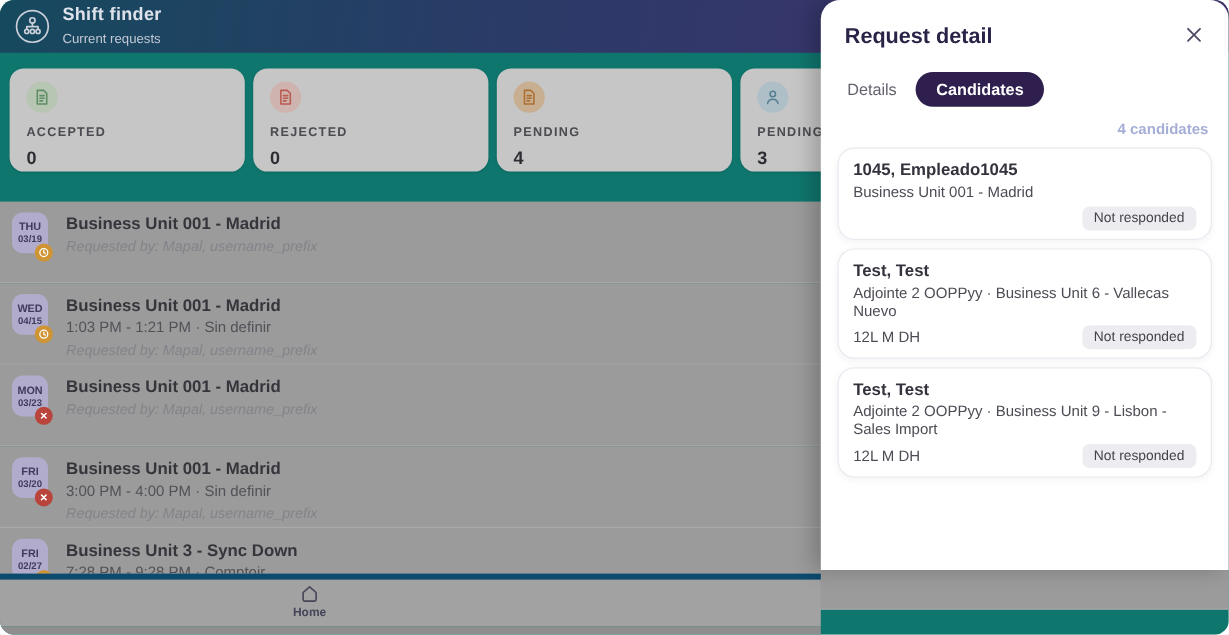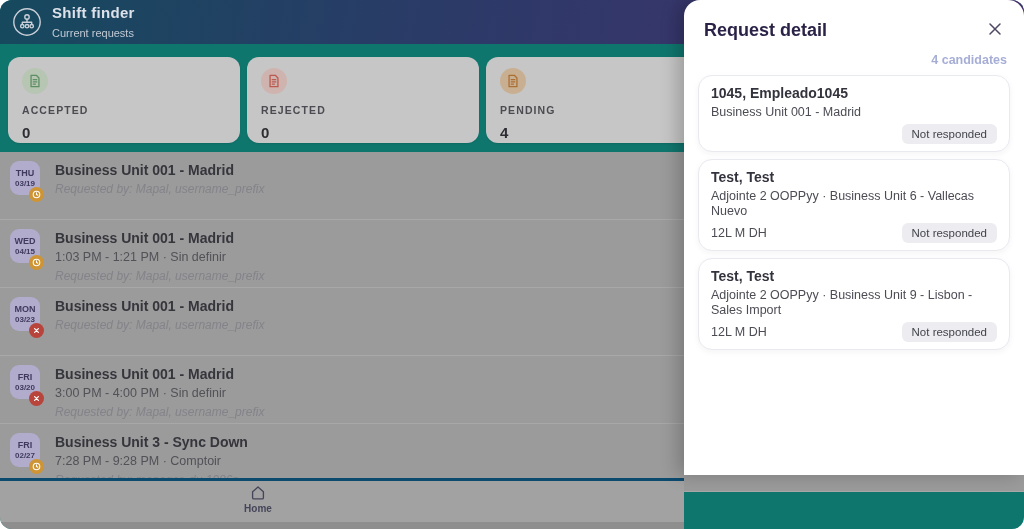--- a/index.html
+++ b/index.html
@@ -17,39 +17,39 @@
     display:flex; align-items:center; padding-left:12px;
   }
   .logo-wrap { width:30px; height:30px; flex:0 0 auto; }
   .titles { margin-left:10px; line-height:1; }
   .app-title { font-size:15px; font-weight:700; color:#dde2ea; letter-spacing:.3px; }
   .app-sub { font-size:11px; color:#c2c9d4; margin-top:8px; }
 
   
   .stats { position:absolute; top:57px; left:8px; display:flex; gap:7px; }
   .stat {
-    width:232px; height:86px; background:#c6c6c6; border-radius:12px;
+    width:196px; height:86px; background:#c6c6c6; border-radius:12px;
     padding:11px 14px; box-shadow:0 1px 2px rgba(0,0,0,.10); cursor:pointer;
   }
   .stat-icon {
     width:26px; height:26px; border-radius:50%;
     display:flex; align-items:center; justify-content:center;
   }
   .stat-icon svg { width:14px; height:14px; display:block; }
   .stat-icon .i-person { display:none; }
   .stat-icon.auth .i-person { display:block; }
   .stat-icon.accepted { color:#5e8f63; background:#b7c5b3; }
   .stat-icon.rejected { color:#ba5a50; background:#cfb3ae; }
   .stat-icon.pending  { color:#ab6f33; background:#c9af92; }
   .stat-icon.auth     { color:#567f94; background:#afbfc8; }
   .stat-label { margin-top:10px; font-size:10.5px; letter-spacing:1.1px; color:#4b4b51; font-weight:600; white-space:nowrap; }
   .stat-value { margin-top:8px; font-size:15px; font-weight:700; color:#2d2d33; }
 
   
-  .list { position:absolute; top:152px; left:0; width:100%; }
+  .list { position:absolute; top:168px; left:0; width:100%; }
   .row {
     height:68px; background:#9b9b9b; border-bottom:1px solid #a8a8a8;
     display:flex; padding:9px 0 0 10px; cursor:pointer;
   }
   .badge-wrap { position:relative; width:40px; flex:0 0 auto; }
   .date-badge {
     width:30px; height:34px; background:#b1accc; border-radius:9px;
     display:flex; flex-direction:column; align-items:center; justify-content:center;
     color:#3f3a5e; line-height:1;
   }
@@ -65,21 +65,21 @@
   .dot.rejected { background:#b8443c; }
   .dot.rejected .i-x { display:block; }
   .row-text { margin-left:5px; line-height:1; }
   .row-title { font-size:14px; font-weight:700; color:#35353c; padding-top:2px; }
   .row-time  { font-size:12.5px; color:#515158; margin-top:6px; }
   .row-req   { font-size:12px; font-style:italic; color:#83838a; margin-top:6px; }
 
   
   .footer {
     position:absolute; left:0; bottom:7px; width:684px; height:44px;
-    background:#a2a2a2; border-top:3px solid #0c4a6e; z-index:2;
+    background:#a2a2a2; border-top:5px solid #0c4a6e; z-index:2;
   }
   .home-item {
     position:absolute; left:236px; top:3px; width:44px; text-align:center; cursor:pointer;
   }
   .home-item svg { width:18px; height:18px; display:block; margin:0 auto; }
   .home-label { font-size:10px; font-weight:700; color:#45455a; margin-top:1px; }
   .bottom-strip { position:absolute; left:0; bottom:0; width:684px; height:7px; background:#8e8e8e; z-index:1; }
 
   
   .panel {
@@ -299,20 +299,26 @@
   <div class="bottom-strip"></div>
 
   <div class="panel">
     <div class="panel-title">Request detail</div>
     <span class="close-btn">
       <svg viewBox="0 0 18 18" fill="none" stroke="#4e4864" stroke-width="1.5" stroke-linecap="round">
         <path d="M4 4 14 14 M14 4 4 14"></path>
       </svg>
     </span>
 
+    <div class="tabs">
+
+        <div class="tab inactive">Details</div>
+
+        <div class="tab active">Candidates</div>
+      </div>
 
     <div class="count">4 candidates</div>
 
     <div class="cands">
 
         <div class="cand-card">
           <div class="cand-name">1045, Empleado1045</div>
           <div class="cand-detail">Business Unit 001 - Madrid</div>
           <div class="cand-bottom">
             <span class="cand-tags"></span>

